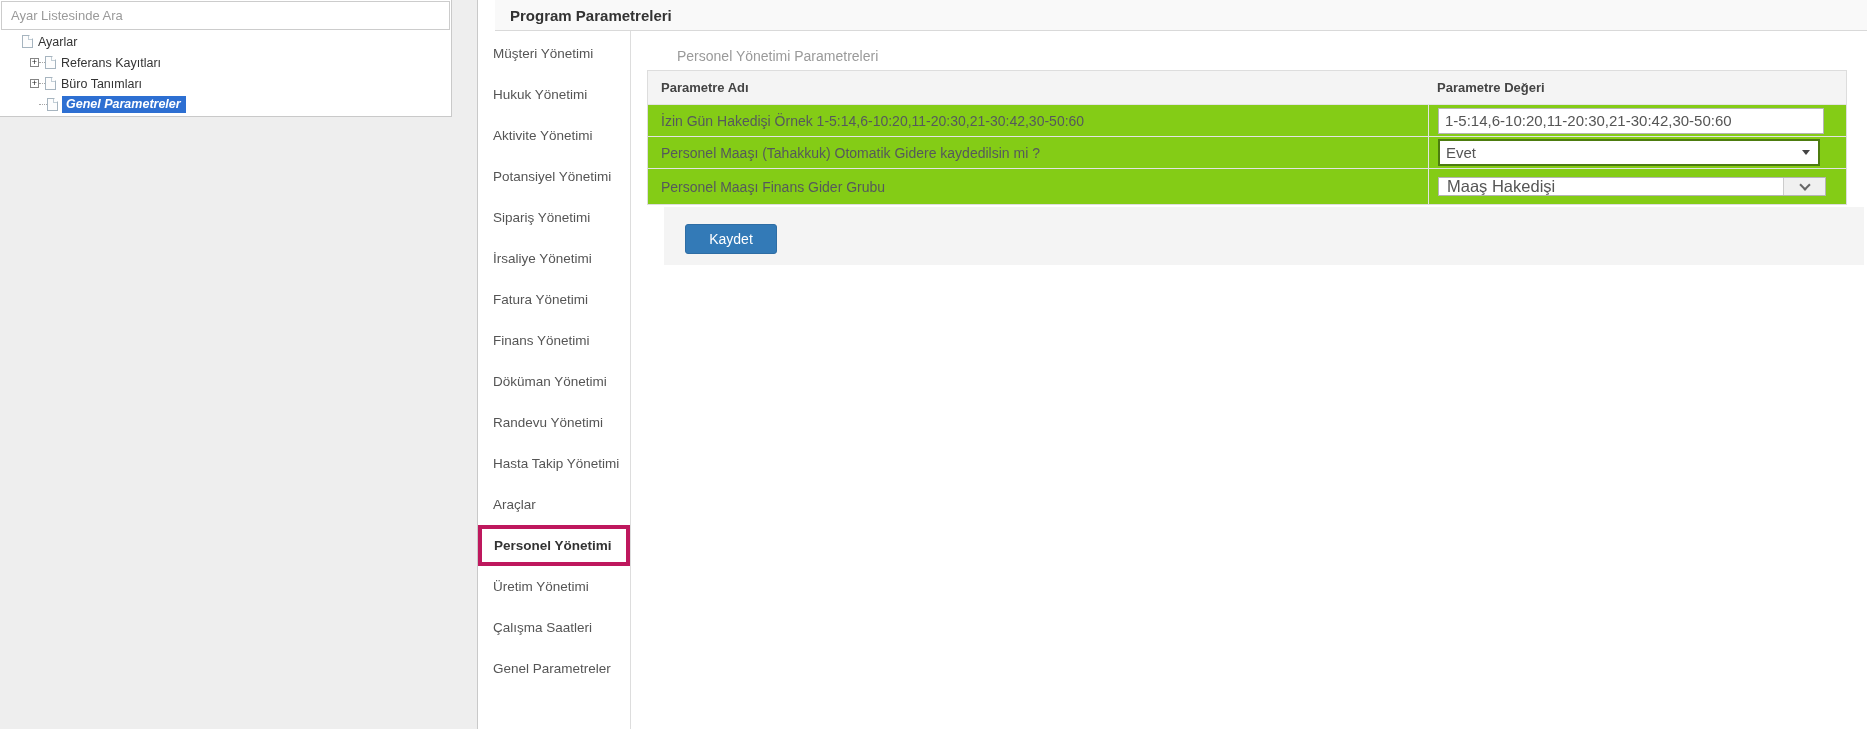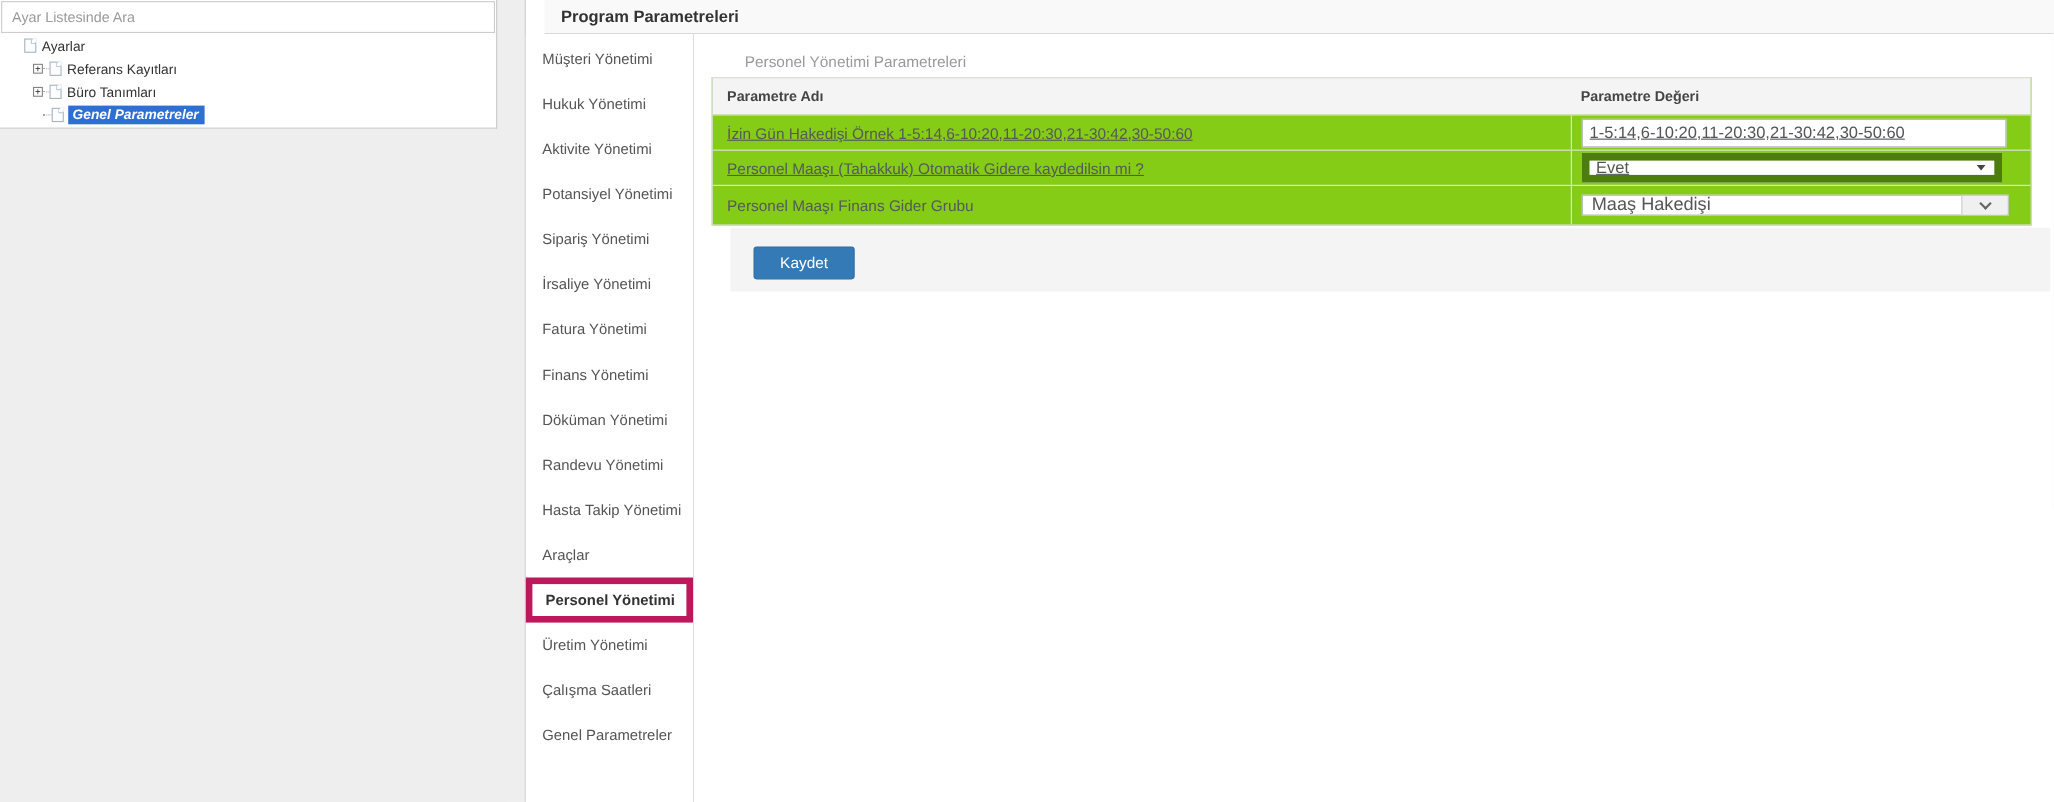--- a/index.html
+++ b/index.html
@@ -66,49 +66,49 @@
 
   .side-menu {
     position:absolute; left:0; top:31px; bottom:0; width:153px;
     background:#fff; border-right:1px solid #dddddd; padding-top:2px;
   }
   .menu-item {
     height:41px; display:flex; align-items:center;
     padding-left:15px; font-size:13.5px; color:#555; cursor:pointer;
   }
   .menu-item.selected {
-    border:6px solid #be185d; padding-left:12px;
+    border:4px solid #be185d; padding-left:12px;
     font-weight:bold; color:#333;
   }
 
   .content { position:absolute; left:153px; top:31px; right:0; bottom:0; background:#fff; }
   .section-title { margin:17px 0 6px 46px; font-size:14px; color:#9a9a9a; }
 
   .tbl { margin-left:16px; width:1200px; border:1px solid #dddddd; background:#84cc16; }
   .tbl-header {
     display:flex; height:33px; background:#f4f4f4;
     align-items:center; font-size:13px; font-weight:bold; color:#444;
   }
   .col-name  { width:780px; padding-left:13px; flex:none; }
   .col-value { flex:1; padding-left:9px; }
   .tbl-row { display:flex; border-top:1px solid #e3e3e3; font-size:14px; color:#55595c; }
   .tbl-row .col-name { display:flex; align-items:center; }
   .tbl-row .col-value {
     border-left:1px solid #e3e3e3;
     display:flex; align-items:center;
   }
-  .row-h32 { height:32px;text-decoration:underline; }
+  .row-h32 { height:32px; }
   .row-h36 { height:36px; }
 
   .value-input {
     width:386px; height:26px; border:1px solid #b5b5b5; background:#fff;
     font-family:inherit; font-size:15px; color:#555; padding:0 6px; outline:none;
   }
   .value-select {
-    width:382px; height:27px; border:7px solid #4d7c0f; background:#fff;
+    width:382px; height:27px; border:2px solid #4d7c0f; background:#fff;
     display:flex; align-items:center; justify-content:space-between;
     padding:0 8px 0 6px; font-size:15px; color:#555; cursor:pointer;
   }
   .select-arrow {
     width:0; height:0; flex:none;
     border-left:4px solid transparent; border-right:4px solid transparent;
     border-top:5px solid #444;
   }
   .value-combo {
     width:388px; height:19px; border:1px solid #b5b5b5; background:#fff;

